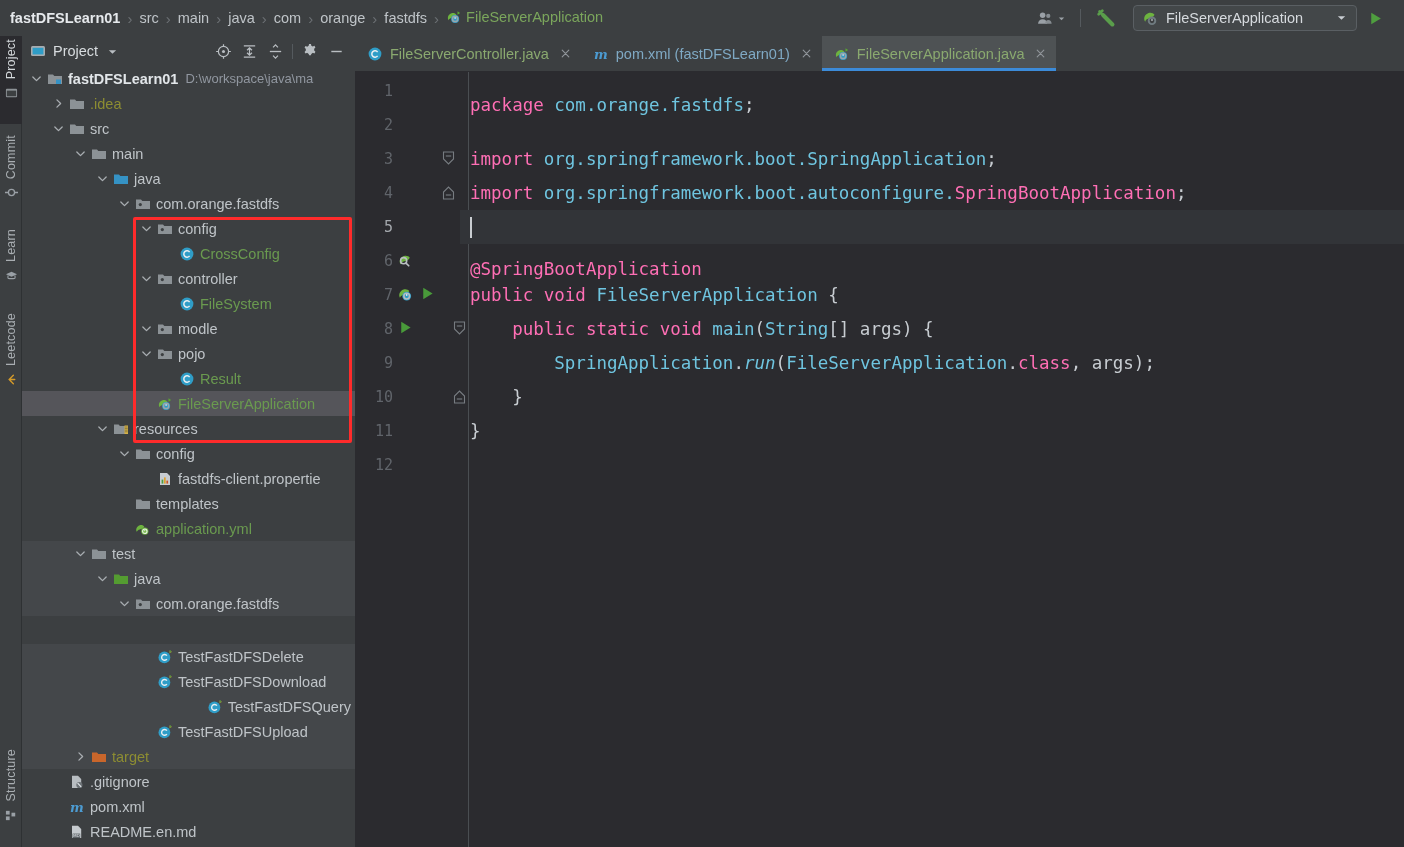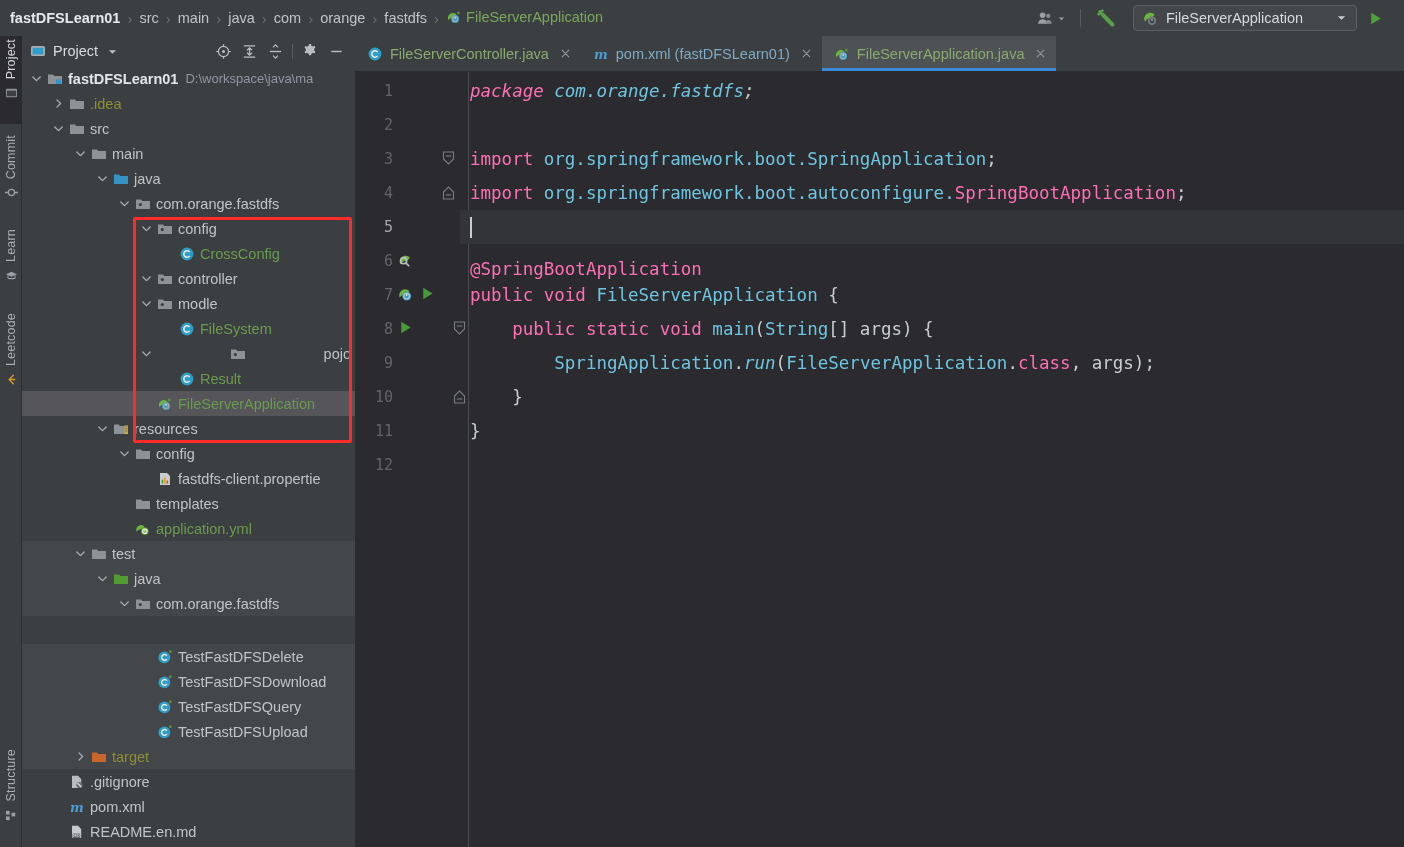--- a/index.html
+++ b/index.html
@@ -429,45 +429,45 @@
             </svg>
           </span>
           <span class="ricon" style="margin-left: 4px;">
             <svg width="16" height="16" viewBox="0 0 16 16">
               <path d="M1 3.5h5l1.3 1.6H15V13H1z" fill="#8C9296"></path>
               <circle cx="5.3" cy="8.6" r="1.6" fill="#3C3F41"></circle>
             </svg>
           </span>
           <span class="rlabel normal">controller</span>
         </div>
-        <div class="row" style="padding-left: 118px;">
-          <span class="twisty">
-            <svg width="11" height="11" viewBox="0 0 12 12">
-              <path d="M2 4.3l4 4 4-4" fill="none" stroke="#A9AEB2" stroke-width="1.4" stroke-linecap="round" stroke-linejoin="round"></path>
-            </svg>
-          </span>
-          <span class="ricon" style="margin-left: 4px;">
-            <svg width="16" height="16" viewBox="0 0 16 16">
-              <path d="M1 3.5h5l1.3 1.6H15V13H1z" fill="#8C9296"></path>
-              <circle cx="5.3" cy="8.6" r="1.6" fill="#3C3F41"></circle>
-            </svg>
-          </span>
-          <span class="rlabel normal">modle</span>
-        </div>
         <div class="row" style="padding-left: 140px;">
           <span class="twisty"></span>
           <span class="ricon" style="margin-left: 4px;">
             <svg width="16" height="16" viewBox="0 0 16 16">
               <circle cx="8" cy="8" r="6.4" fill="#2F9DC7"></circle>
               <path d="M10.6 6.1a3.2 3.2 0 100 3.8" fill="none" stroke="#E8EEF2" stroke-width="1.5"></path>
             </svg>
           </span>
           <span class="rlabel green">FileSystem</span>
         </div>
-        <div class="row" style="padding-left: 118px; justify-content: space-between;">
+        <div class="row" style="padding-left: 118px;">
+          <span class="twisty">
+            <svg width="11" height="11" viewBox="0 0 12 12">
+              <path d="M2 4.3l4 4 4-4" fill="none" stroke="#A9AEB2" stroke-width="1.4" stroke-linecap="round" stroke-linejoin="round"></path>
+            </svg>
+          </span>
+          <span class="ricon" style="margin-left: 4px;">
+            <svg width="16" height="16" viewBox="0 0 16 16">
+              <path d="M1 3.5h5l1.3 1.6H15V13H1z" fill="#8C9296"></path>
+              <circle cx="5.3" cy="8.6" r="1.6" fill="#3C3F41"></circle>
+            </svg>
+          </span>
+          <span class="rlabel normal">modle</span>
+        </div>
+        <div class="row" style="padding-left: 118px;">
           <span class="twisty">
             <svg width="11" height="11" viewBox="0 0 12 12">
               <path d="M2 4.3l4 4 4-4" fill="none" stroke="#A9AEB2" stroke-width="1.4" stroke-linecap="round" stroke-linejoin="round"></path>
             </svg>
           </span>
           <span class="ricon" style="margin-left: 4px;">
             <svg width="16" height="16" viewBox="0 0 16 16">
               <path d="M1 3.5h5l1.3 1.6H15V13H1z" fill="#8C9296"></path>
               <circle cx="5.3" cy="8.6" r="1.6" fill="#3C3F41"></circle>
             </svg>
@@ -615,21 +615,21 @@
           <span class="ricon" style="margin-left: 4px;">
             <svg width="16" height="16" viewBox="0 0 16 16">
               <circle cx="7.4" cy="8.4" r="5.9" fill="#2F9DC7"></circle>
               <path d="M9.9 6.7a2.9 2.9 0 100 3.4" fill="none" stroke="#E8EEF2" stroke-width="1.4"></path>
               <path d="M12.6 1.2l2.2 1.5-2.2 1.5z" fill="#E08A2E"></path>
               <path d="M13.4 1l1.2 2.6-2.6-.4z" fill="#4F9E3F"></path>
             </svg>
           </span>
           <span class="rlabel normal">TestFastDFSDownload</span>
         </div>
-        <div class="row hl" style="padding-left: 118px;">
+        <div class="row hl" style="padding-left: 118px; justify-content: flex-end;">
           <span class="twisty"></span>
           <span class="ricon" style="margin-left: 4px;">
             <svg width="16" height="16" viewBox="0 0 16 16">
               <circle cx="7.4" cy="8.4" r="5.9" fill="#2F9DC7"></circle>
               <path d="M9.9 6.7a2.9 2.9 0 100 3.4" fill="none" stroke="#E8EEF2" stroke-width="1.4"></path>
               <path d="M12.6 1.2l2.2 1.5-2.2 1.5z" fill="#E08A2E"></path>
               <path d="M13.4 1l1.2 2.6-2.6-.4z" fill="#4F9E3F"></path>
             </svg>
           </span>
           <span class="rlabel normal">TestFastDFSQuery</span>
@@ -831,21 +831,21 @@
             <span class="gnum">11</span>
             <span class="gicons"></span>
           </div>
           <div class="gline" style="top: 376px;">
             <span class="gnum">12</span>
             <span class="gicons"></span>
           </div>
         </div>
       <div class="vline"></div>
       <div class="codelines" id="codelines">
-          <div class="cline" style="top: 2px; font-style: italic;">
+          <div class="cline" style="top: 16px;">
             <span style="white-space: pre;"><span class="kw" style="white-space: pre;">package </span><span class="id" style="white-space: pre;">com.orange.fastdfs</span><span class="pl" style="white-space: pre;">;</span></span>
           </div>
           <div class="cline" style="top: 36px;">
             <span style="white-space: pre;"></span>
           </div>
           <div class="cline" style="top: 70px;">
             <span style="white-space: pre;"><span class="kw" style="white-space: pre;">import </span><span class="id" style="white-space: pre;">org.springframework.boot.SpringApplication</span><span class="pl" style="white-space: pre;">;</span></span>
           </div>
           <div class="cline" style="top: 104px;">
             <span style="white-space: pre;"><span class="kw" style="white-space: pre;">import </span><span class="id" style="white-space: pre;">org.springframework.boot.autoconfigure.</span><span class="kw" style="white-space: pre; text-align: center;">SpringBootApplication</span><span class="pl" style="white-space: pre;">;</span></span>

